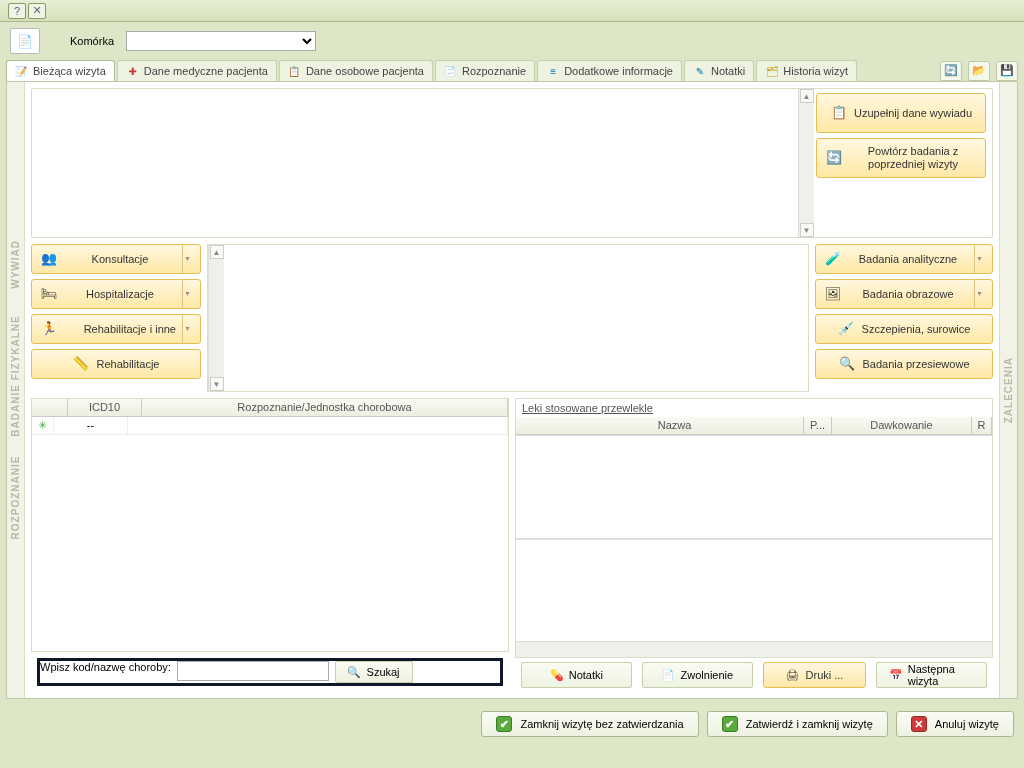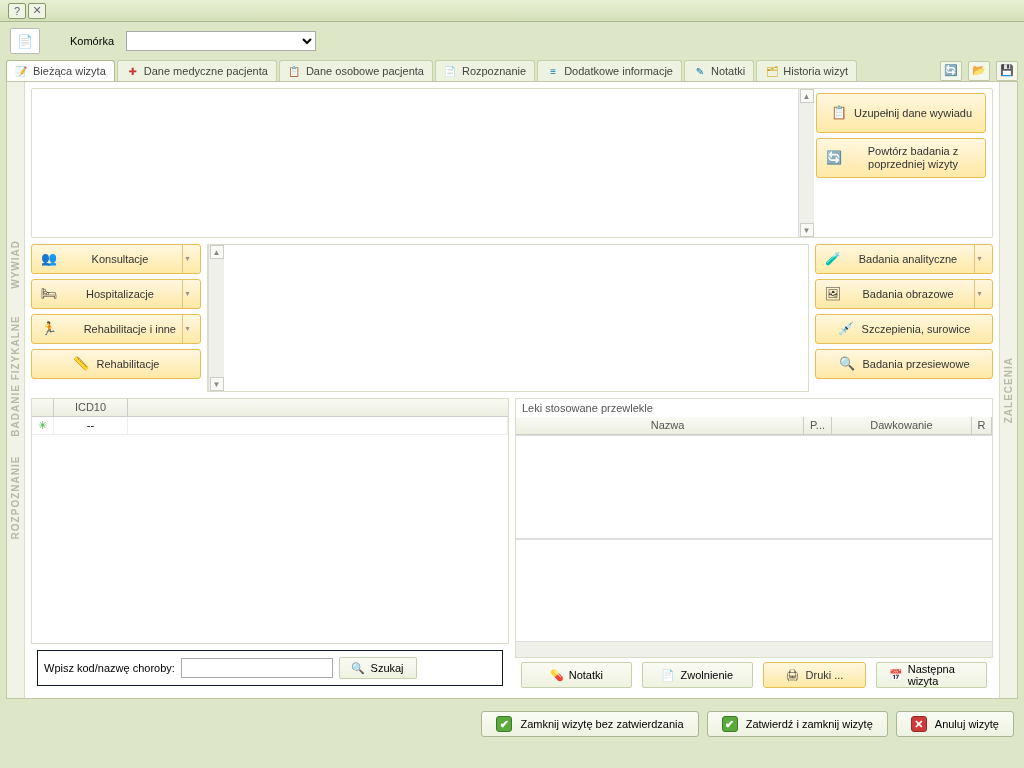--- a/index.html
+++ b/index.html
@@ -41,40 +41,40 @@
 .ybtn .dd { width: 10px; border-left: 1px solid #e0c480; align-self: stretch; margin-left:auto; display:flex; align-items:center; justify-content:center; font-size:8px; color:#a88; }
 .ybtn.split { justify-content: flex-start; }
 
 .row2 { display: flex; margin: 0 6px; gap: 6px; }
 .left-btns { width: 170px; display:flex; flex-direction:column; gap:5px; }
 .mid-panel { flex: 1; border: 1px solid #d8dec8; display:flex; }
 .right-btns { width: 178px; display:flex; flex-direction:column; gap:5px; }
 
 .row3 { display: flex; margin: 6px; gap: 6px; flex: 1; min-height: 0; }
 .panel { border: 1px solid #d8dec8; flex: 1; display:flex; flex-direction:column; background:#fff; }
-.grid-head { display:flex; background: linear-gradient(#fafaf4,#eceee0); border-bottom:1px solid #ccc; height:18px; }
+.grid-head { display:flex; background: linear-gradient(#fafaf4,#eceee0); border-bottom:1px solid #ccc; height:18px;padding-left:14px; }
 .grid-head > div { border-right:1px solid #ccc; padding:2px 4px; color:#555; text-align:center; }
 .grid-body { flex:1; background:#fff; overflow:hidden; }
 .grid-row { display:flex; height:18px; border-bottom:1px solid #eee; }
 .grid-row > div { border-right:1px solid #eee; padding:2px 4px; text-align:center; }
 
-.search-row { display:flex; align-items:center; gap:6px; padding:6px; margin:6px; border:1px solid #0f172a; }
+.search-row { display:flex; align-items:flex-start; gap:6px; margin:6px; border:3px solid #0f172a; }
 .search-row input { flex:0 0 130px; height:20px; border:1px solid #aaa; padding:0 4px; }
 .small-btn { height:22px; padding:0 12px; border:1px solid #c6d0aa; background:linear-gradient(#fafcf4,#eef2e0); border-radius:2px; cursor:pointer; display:flex; align-items:center; gap:5px; }
 
 .bottom-btns { display:flex; gap:10px; padding:4px 6px; }
 .bottom-btns .ybtn, .bottom-btns .small-btn { flex:1; justify-content:center; height:26px; }
 
 .footer { display:flex; justify-content:flex-end; gap:8px; padding:6px 10px; background:#dde6c6; }
 .fbtn { height:26px; padding:0 14px; border:1px solid #aab892; background:linear-gradient(#fafcf4,#eef2e0); border-radius:3px; cursor:pointer; display:flex; align-items:center; gap:8px; }
 .fbtn .sq { width:16px; height:16px; border-radius:3px; display:flex; align-items:center; justify-content:center; color:#fff; font-weight:bold; font-size:11px; }
 .sq.green { background:#5aaa3c; border:1px solid #3c7a28; }
 .sq.red { background:#cc3a3a; border:1px solid #992828; }
 
-.meds-title { padding:3px 6px; color:#555; }
+.meds-title { padding:3px 6px; color:#555;text-decoration:underline; }
 .meds-list { flex:1; border-top:1px solid #ddd; border-bottom:1px solid #ddd; }
 .scroll-h { height:16px; background:#f0f0ea; border-top:1px solid #ddd; }
 .icd-col1 { width:22px; } .icd-col2 { width:74px; } .icd-col3 { flex:1; }
 .med-col1 { flex:1;margin-left:16px; } .med-col2 { width:28px; } .med-col3 { width:140px; } .med-col4 { width:20px; }
 </style>
 </head>
 <body>
 
 <div class="titlebar">
   <div class="btn">?</div>
@@ -201,20 +201,21 @@
           </div>
       </div>
     </div>
 
     <div class="row3">
       <div style="flex:1;display:flex;flex-direction:column">
         <div class="panel">
           <div class="grid-head">
             <div class="icd-col1"></div>
             <div class="icd-col2">ICD10</div>
+            <div class="icd-col3">Rozpoznanie/Jednostka chorobowa</div>
           </div>
           <div class="grid-body">
             <div class="grid-row">
               <div class="icd-col1" style="color:#4a4">✳</div>
               <div class="icd-col2">--</div>
               <div class="icd-col3"></div>
             </div>
           </div>
         </div>
         <div class="search-row">

